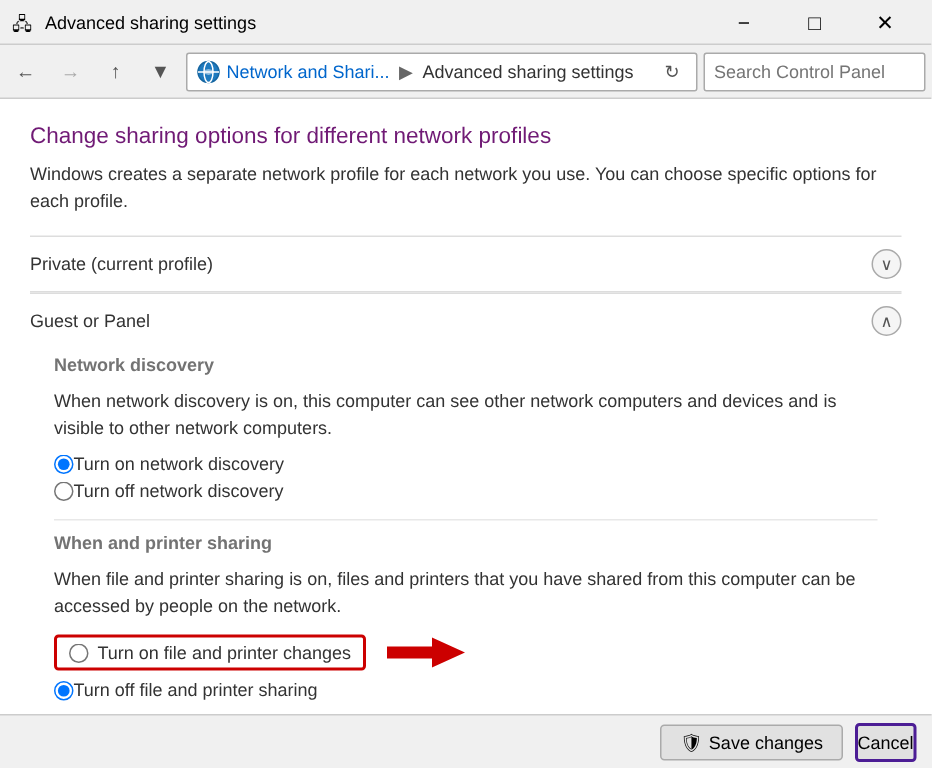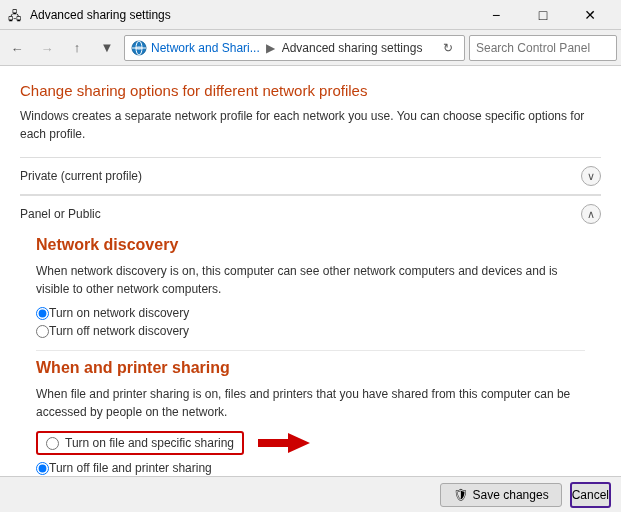--- a/index.html
+++ b/index.html
@@ -133,21 +133,21 @@
 
     
     .content {
       background: #fff;
       height: calc(512px - 30px - 36px - 36px);
       overflow-y: auto;
       padding: 16px 20px 10px 20px;
     }
 
     .page-title {
-      color: #c2410c;
+      color: #701a75;
       font-size: 15px;
       font-weight: 400;
       margin-bottom: 8px;
     }
 
     .page-desc {
       font-size: 12px;
       color: #333;
       line-height: 1.5;
       margin-bottom: 14px;
@@ -184,22 +184,22 @@
       color: #555;
       background: #f5f5f5;
     }
 
     
     .profile-body {
       padding: 4px 16px 12px 16px;
     }
 
     .sub-section-title {
-      font-size: 16px;
-      color: #c2410c;
+      font-size: 12px;
+      color: #737373;
       font-weight: 600;
       margin-bottom: 8px;
     }
 
     .sub-section-desc {
       font-size: 12px;
       color: #333;
       line-height: 1.5;
       margin-bottom: 8px;
     }
@@ -350,21 +350,21 @@
 
   <div class="profile-section">
     <div class="profile-header">
       <span class="profile-header-label">Private (current profile)</span>
       <div class="profile-toggle-icon">∨</div>
     </div>
   </div>
 
   <div class="profile-section">
     <div class="profile-header">
-      <span class="profile-header-label">Panel or Public</span>
+      <span class="profile-header-label">Guest or Panel</span>
       <div class="profile-toggle-icon">∧</div>
     </div>
     <div class="profile-body">
 
       <div class="sub-section-title">Network discovery</div>
       <div class="sub-section-desc">When network discovery is on, this computer can see other network computers and devices and is visible to other network computers.</div>
       <div class="radio-group">
         <label class="radio-option">
           <input type="radio" name="network-discovery" checked="" style="">
           <span>Turn on network discovery</span>
@@ -377,21 +377,21 @@
 
       <hr class="sub-section-divider">
 
       <div class="sub-section-title">When and printer sharing</div>
       <div class="sub-section-desc">When file and printer sharing is on, files and printers that you have shared from this computer can be accessed by people on the network.</div>
       <div class="radio-group">
         <div class="printer-section-row">
           <label class="radio-option" style="display:inline-flex;">
             <span class="highlight-box">
               <input type="radio" name="file-printer-sharing" style="">
-              <span>Turn on file and specific sharing</span>
+              <span>Turn on file and printer changes</span>
             </span>
           </label>
 
           <div class="arrow-container">
             <svg width="60" height="28" viewBox="0 0 60 28">
               <polygon points="60,14 38,4 38,10 8,10 8,18 38,18 38,24" fill="#cc0000"></polygon>
             </svg>
           </div>
         </div>
         <label class="radio-option">

